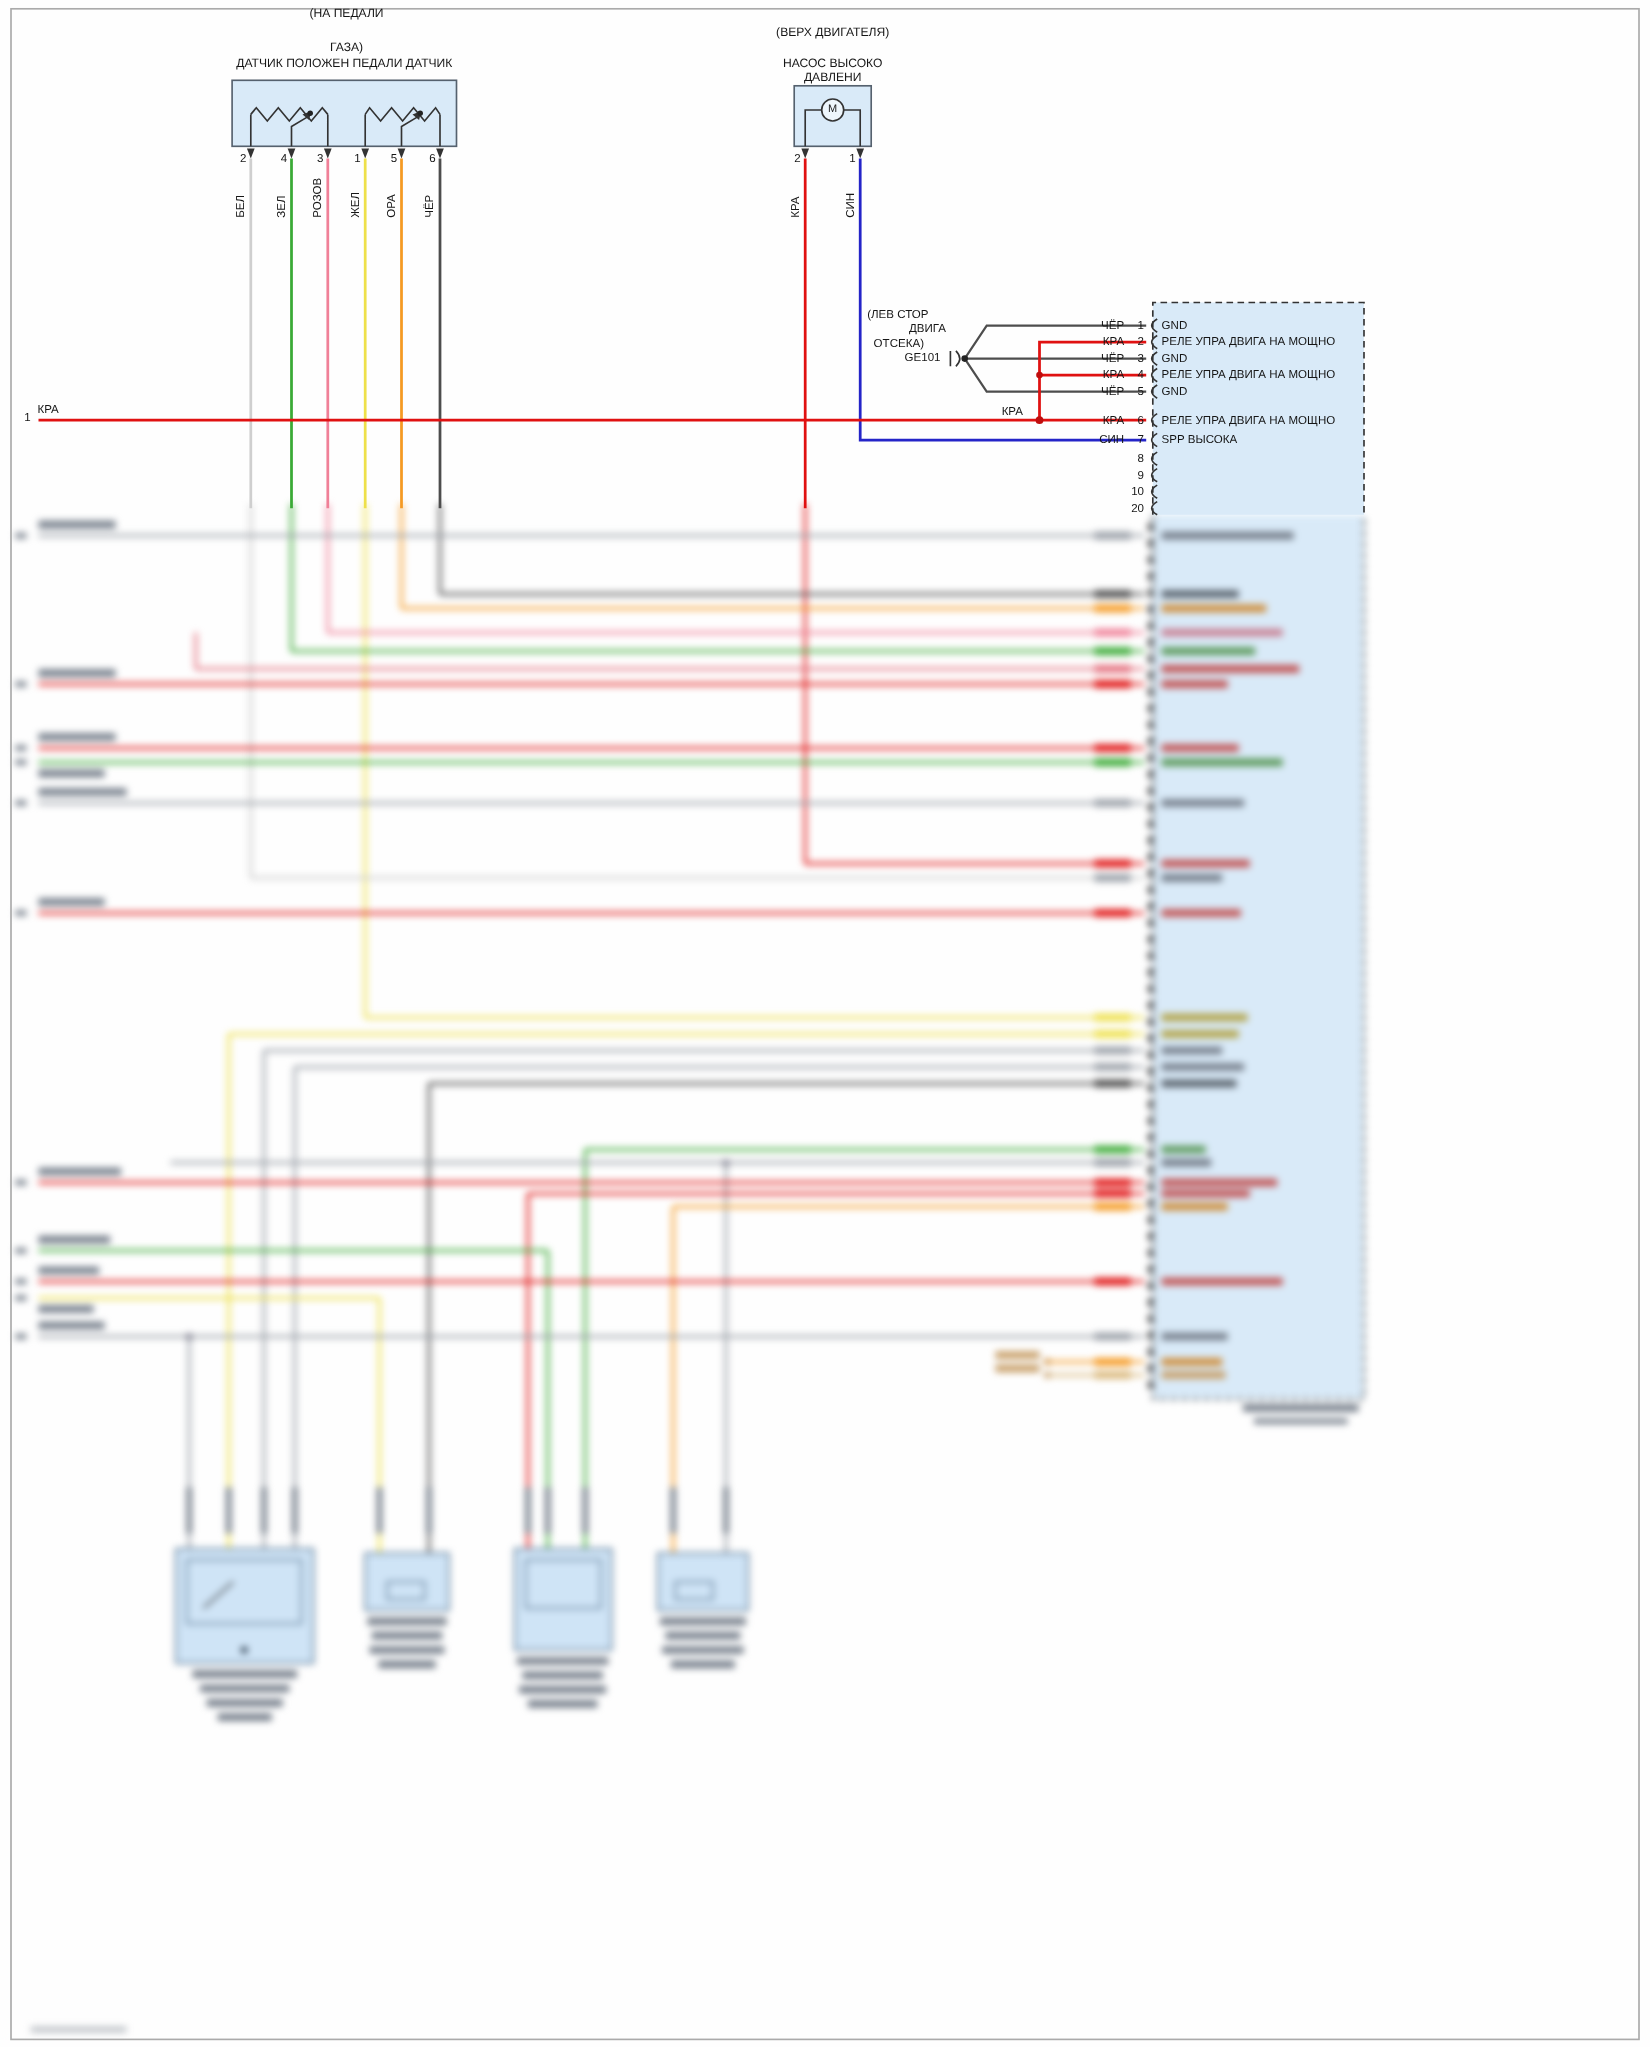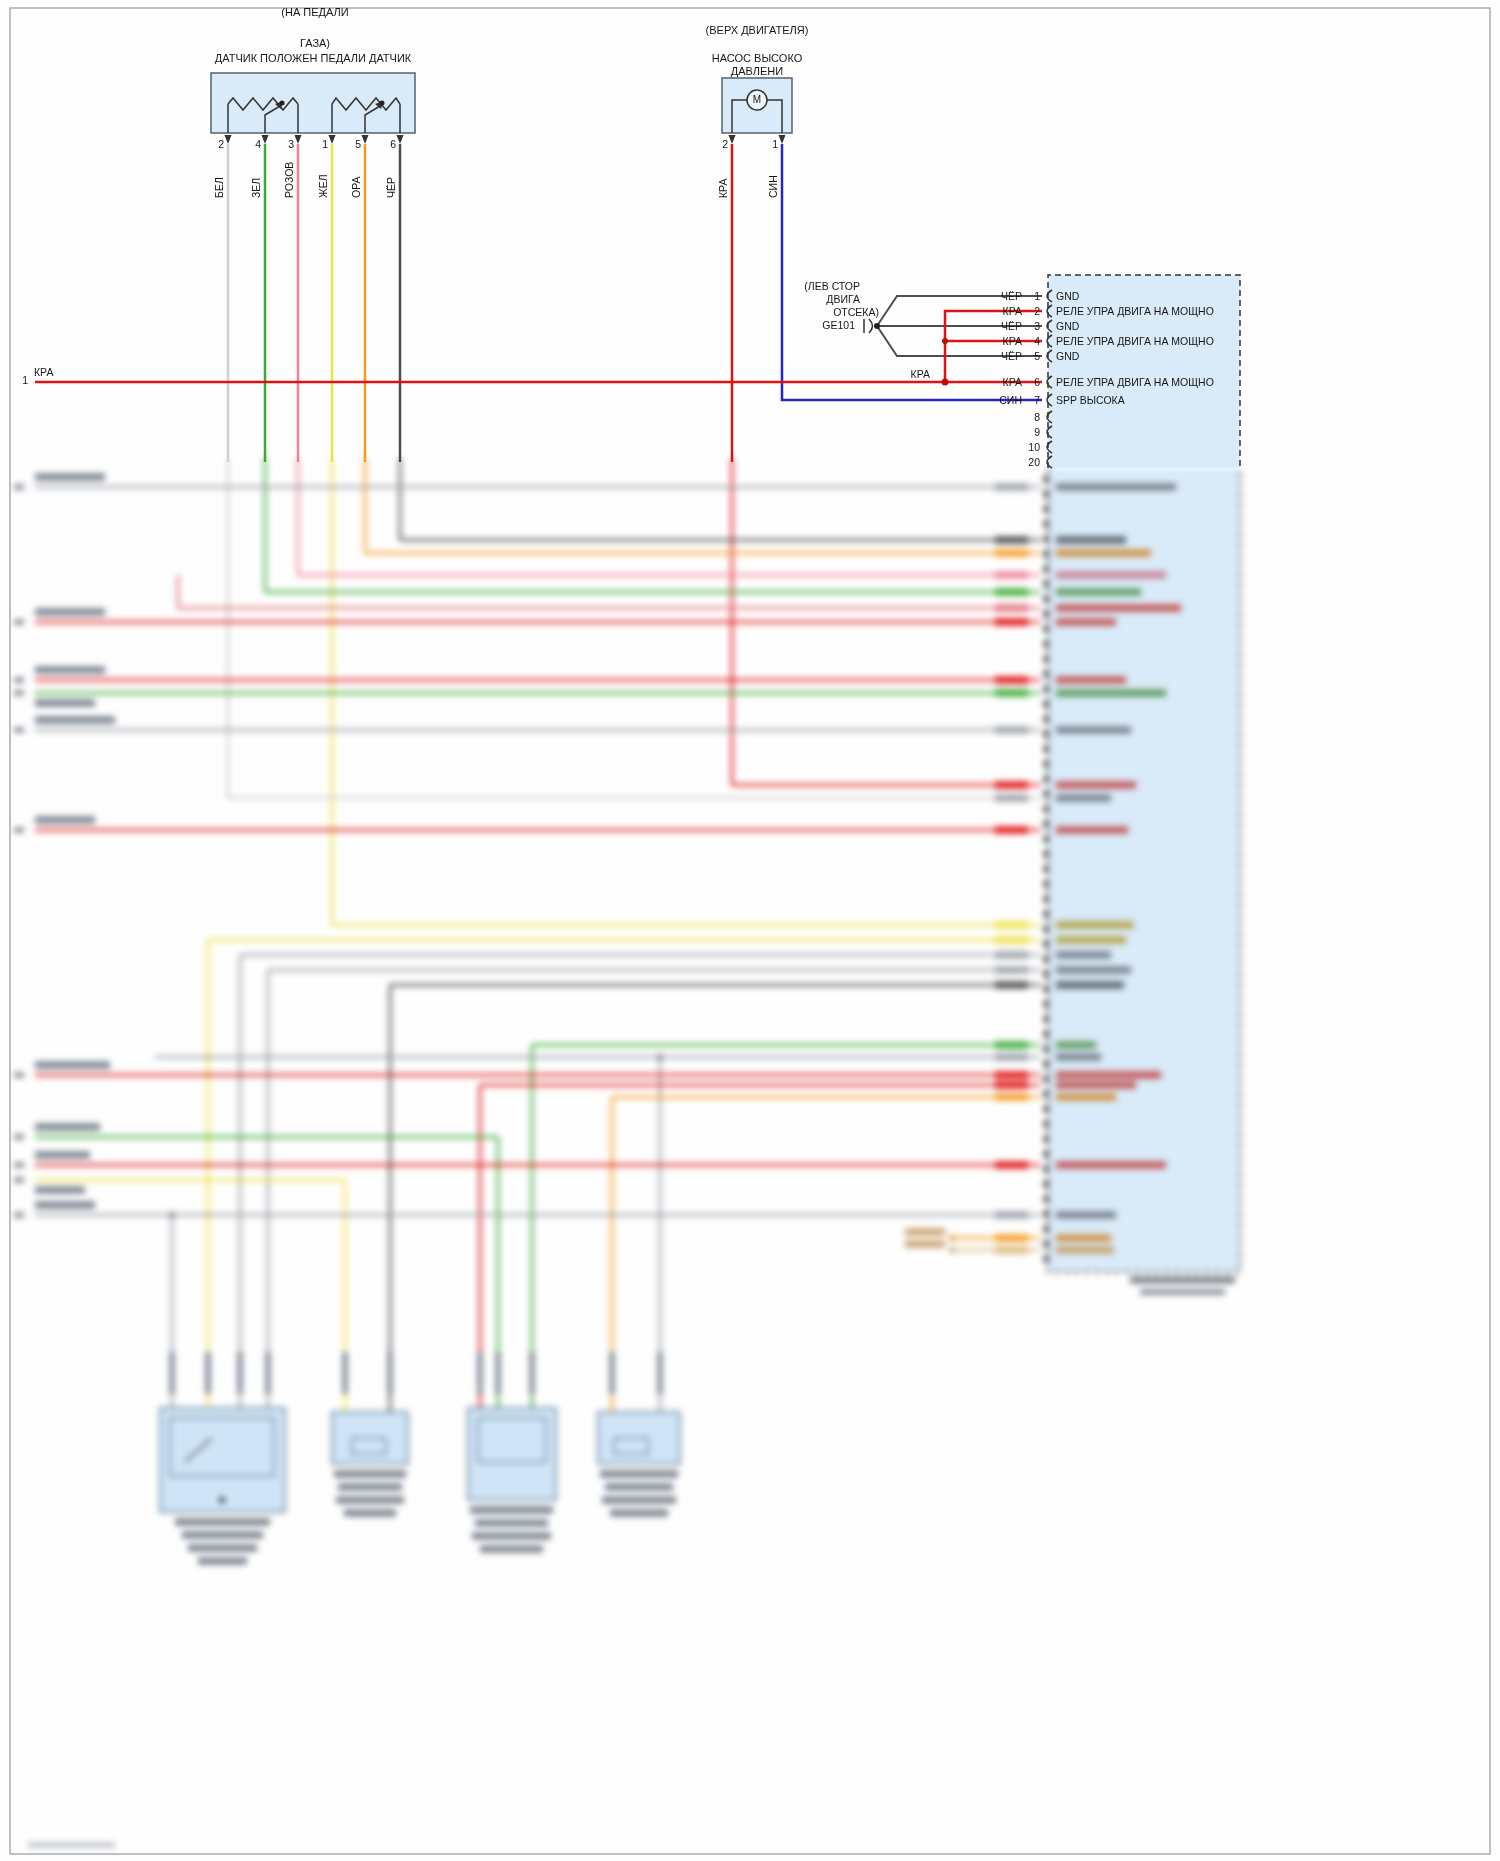--- a/index.html
+++ b/index.html
@@ -328,23 +328,23 @@
   <div class="lbl loc c" style="left:682px;top:24px;width:150px">(ВЕРХ ДВИГАТЕЛЯ)</div>
   <div class="lbl loc c" style="left:682px;top:52px;width:150px">НАСОС ВЫСОКО</div>
   <div class="lbl loc c" style="left:682px;top:65px;width:150px">ДАВЛЕНИ</div>
   <div class="lbl c" style="left:750px;top:94px;width:14px;font-size:10px">M</div>
 
   <div class="lbl r" style="left:706px;top:138px;width:22px">2</div>
   <div class="lbl r" style="left:756px;top:138px;width:22px">1</div>
   <div class="vlbl" style="left:717px;top:198px">КРА</div>
   <div class="vlbl" style="left:767px;top:198px">СИН</div>
 
-  <div class="lbl r" style="left:755px;top:280px;width:105px">(ЛЕВ СТОР</div>
+  <div class="lbl r" style="left:739px;top:280px;width:105px">(ЛЕВ СТОР</div>
   <div class="lbl r" style="left:755px;top:293px;width:105px">ДВИГА</div>
-  <div class="lbl r" style="left:774px;top:306px;width:105px">ОТСЕКА)</div>
+  <div class="lbl r" style="left:735px;top:306px;width:105px">ОТСЕКА)</div>
   <div class="lbl r" style="left:755px;top:319px;width:100px">GE101</div>
 
   <div class="lbl r" style="left:12px;top:374px;width:16px">1</div>
   <div class="lbl" style="left:34px;top:366px">КРА</div>
   <div class="lbl r" style="left:882px;top:368px;width:48px">КРА</div>
 
   <div class="lbl r wirecol" style="top:290px">ЧЁР</div>
   <div class="lbl r pinnum" style="top:290px">1</div>
   <div class="lbl ecuname" style="top:290px">GND</div>
 

